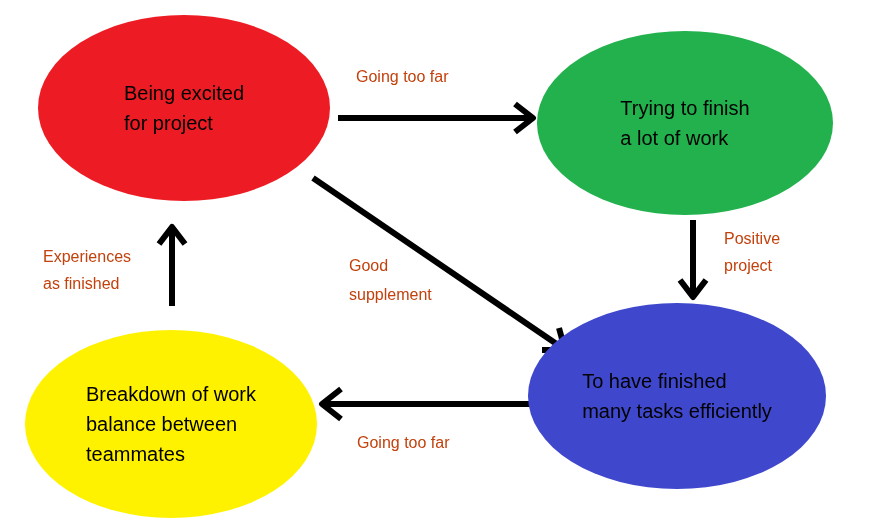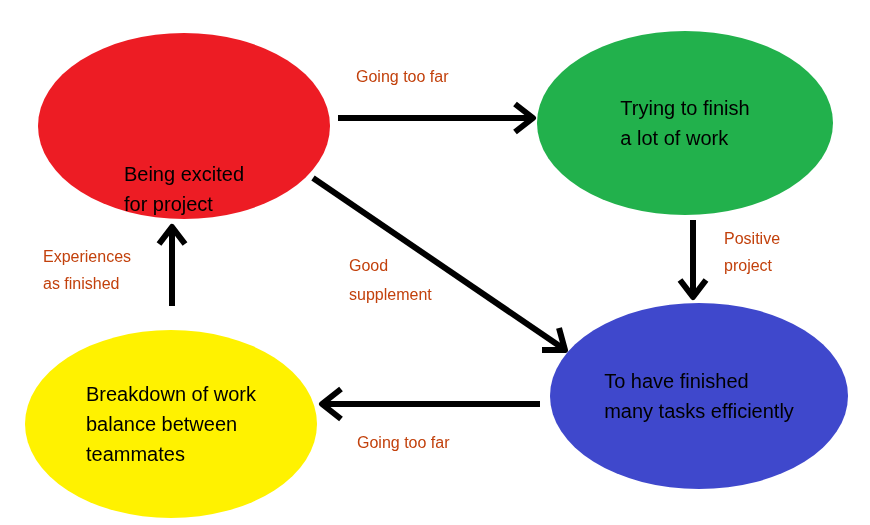--- a/index.html
+++ b/index.html
@@ -36,23 +36,23 @@
     align-items: center;
     justify-content: center;
   }
   .node-label {
     font-size: 20px;
     line-height: 30px;
     color: #000000;
     text-align: left;
     white-space: pre-line;
   }
-  .node-red    { left: 38px;  top: 33px;  width: 292px; height: 186px; align-items: flex-end; }
+  .node-red    { left: 38px;  top: 15px;  width: 292px; height: 186px; }
   .node-green  { left: 537px; top: 31px;  width: 296px; height: 184px; }
-  .node-blue   { left: 550px; top: 303px; width: 298px; height: 186px; }
+  .node-blue   { left: 528px; top: 303px; width: 298px; height: 186px; }
   .node-yellow { left: 25px;  top: 330px; width: 292px; height: 188px; }
   .edge-label {
     position: absolute;
     font-size: 16px;
     line-height: 27px;
     color: #c2410c;
     white-space: pre-line;
   }
   .label-going-top      { left: 356px; top: 63px; }
   .label-positive       { left: 724px; top: 225px; }

